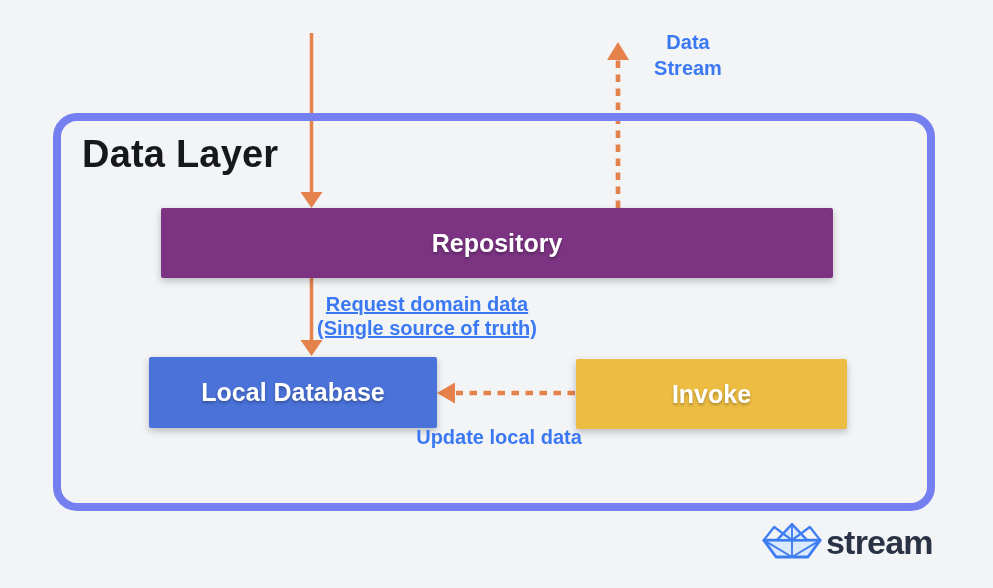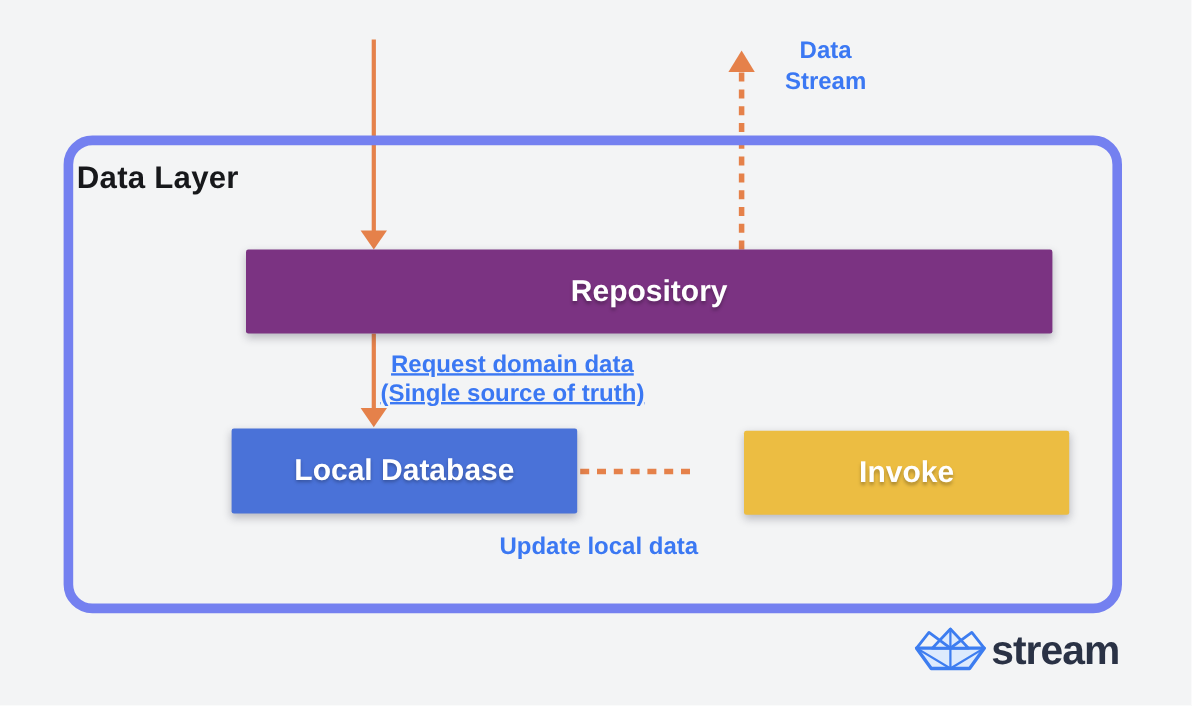--- a/index.html
+++ b/index.html
@@ -28,48 +28,47 @@
   .arrow-line{stroke:var(--arrow-orange);stroke-width:3.5;fill:none;}
   .arrow-line.dashed{stroke-width:4.6;stroke-dasharray:7.5 6.5;}
   .arrow-head{fill:var(--arrow-orange);stroke:none;}
   .layer-container{
     position:absolute;left:53px;top:113px;width:882px;height:398px;
     border:8px solid var(--container-border);
     border-radius:24px;
     background:transparent;
   }
   .layer-title{
-    position:absolute;left:64px;top:133px;
-    font-size:26px;font-weight:bold;color:var(--title-black);
+    position:absolute;left:82px;top:133px;
+    font-size:38px;font-weight:bold;color:var(--title-black);
     letter-spacing:0.2px;
   }
   .node{
     position:absolute;
     display:flex;align-items:center;justify-content:center;
     color:#ffffff;font-size:25px;font-weight:bold;
     text-shadow:0 2px 3px rgba(0,0,0,0.28);
     box-shadow:0 3px 7px rgba(40,40,60,0.28);
     border-radius:2px;
-    margin-left:44px;
   }
   .node-repository{left:161px;top:208px;width:672px;height:70px;background:var(--repository-fill);}
   .node-localdb{left:149px;top:357px;width:288px;height:71px;background:var(--local-database-fill);}
   .node-network{left:576px;top:359px;width:271px;height:70px;background:var(--network-fill);}
   .blue-label{
     position:absolute;
     color:var(--label-blue);
     font-size:20px;font-weight:bold;
     text-align:center;
     white-space:pre-line;
     line-height:1.32;
   }
   .label-invoke{left:97px;top:29px;width:220px;}
   .label-datastream{left:628px;top:29px;width:120px;}
   .label-request{left:277px;top:292px;width:300px;line-height:1.2;text-decoration:underline;}
-  .label-update{left:377px;top:443px;width:244px;}
+  .label-update{left:377px;top:424px;width:244px;}
   .logo{
     position:absolute;left:761px;top:521px;
     display:flex;align-items:center;gap:3px;
   }
   .logo-boat{width:62px;height:42px;}
   .logo-text{
     font-size:34px;font-weight:bold;
     color:var(--logo-navy);
     letter-spacing:-0.8px;
   }

